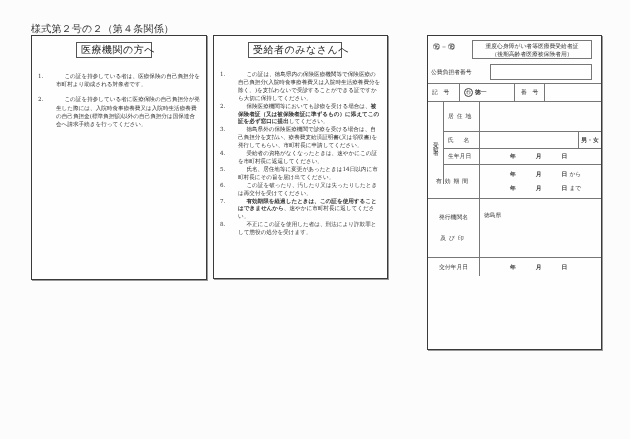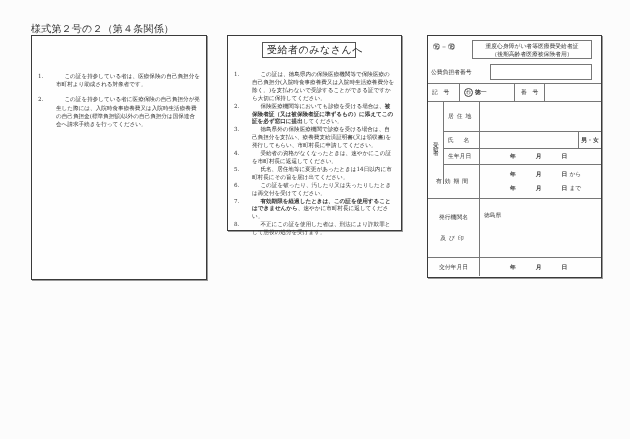--- a/index.html
+++ b/index.html
@@ -3,22 +3,22 @@
 <meta charset="utf-8">
 <style>
   html, body { margin:0; padding:0; }
   body {
     width:630px; height:439px; background:#fcfcfc; position:relative; overflow:hidden;
     font-family: "DejaVu Serif", "Liberation Serif", serif; color:#222;
   }
   .form-label { position:absolute; left:31px; top:22px; font-size:10px; color:#333; letter-spacing:0.2px; }
   .panel { position:absolute; border:1.5px solid #3a3a3a; background:#fefefe; box-sizing:border-box; box-shadow:1px 1px 0 #999; }
   #panel-left { left:31px; top:35px; width:176px; height:245px; }
-  #panel-mid { left:227px; top:35px; width:175px; height:196px; }
-  #panel-right { left:427px; top:35px; width:175px; height:243px; }
+  #panel-mid { left:213px; top:35px; width:175px; height:244px; }
+  #panel-right { left:427px; top:35px; width:175px; height:315px; }
   .title-box {
     position:absolute; border:1px solid #555; font-size:10px; padding:1px 4px; white-space:nowrap;
     text-align:center; color:#222; letter-spacing:0.5px; line-height:12px;
   }
   #panel-left .title-box { left:44px; top:6px; width:66px; }
   #panel-mid .title-box { left:34px; top:6px; width:84px; }
   .notes { position:absolute; left:6px; right:6px; font-size:5.6px; line-height:8.2px; color:#333; }
   #panel-left .notes { top:36px; }
   #panel-mid .notes { top:35px; line-height:7.9px; }
   .note { display:flex; margin-bottom:0; }
@@ -37,20 +37,21 @@
   .cert-title { position:absolute; left:44px; top:4px; width:120px; height:19px; border:1px solid #777; text-align:center; font-size:5.8px; line-height:8px; padding-top:1px; box-sizing:border-box; }
   .input-box { position:absolute; border:1px solid #777; background:#fff; }
   .spaced { letter-spacing:3px; }
 </style>
 </head>
 <body>
 
 <div class="form-label">様式第２号の２（第４条関係）</div>
 
 <div class="panel" id="panel-left">
+  <div class="title-box">医療機関の方へ</div>
   <div class="notes">
     <div class="note">
       <span class="num">1.</span>
       <span class="txt">この証を持参している者は、医療保険の自己負担分を市町村より助成される対象者です。</span>
     </div>
     <div class="note">
       <span class="num">2.</span>
       <span class="txt">この証を持参している者に医療保険の自己負担分が発生した際には、入院時食事療養費又は入院時生活療養費の自己負担金(標準負担額)以外の自己負担分は国保連合会へ請求手続きを行ってください。</span>
     </div>
   </div>

